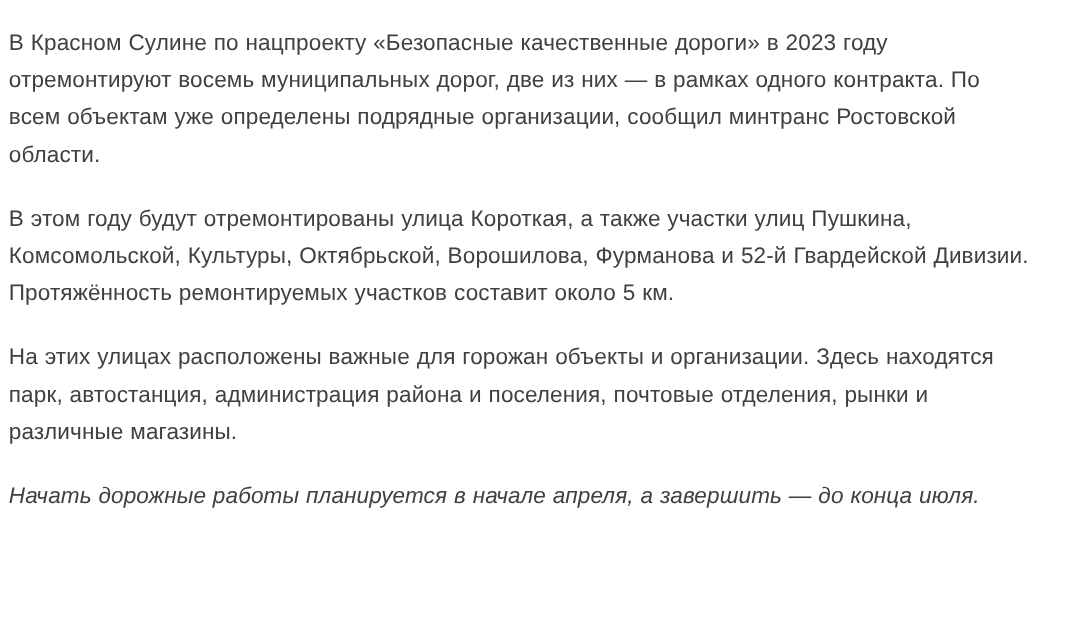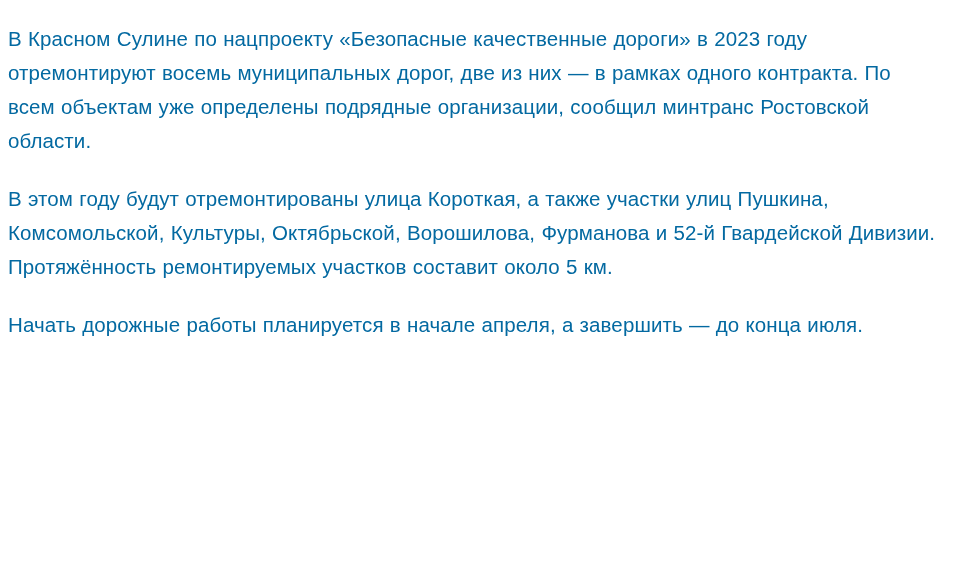--- a/index.html
+++ b/index.html
@@ -17,30 +17,32 @@
   }
   .article {
     box-sizing: border-box;
     width: 977px;
     padding: 22px 40px 0 8px;
   }
   .paragraph {
     margin: 0 0 24px 0;
     font-size: 20.5px;
     line-height: 34px;
-    color: #0369a1;
+    color: #404040;
     font-weight: 400;
     letter-spacing: 0.005em;
     text-align: left;
     word-spacing: 0.02em;
   }
   .paragraph:last-child {
     margin-bottom: 0;
+    font-style: italic;
   }
 </style>
 </head>
 <body>
 
 <div class="article">
   <p class="paragraph">В Красном Сулине по нацпроекту «Безопасные качественные дороги» в 2023 году отремонтируют восемь муниципальных дорог, две из них — в рамках одного контракта. По всем объектам уже определены подрядные организации, сообщил минтранс Ростовской области.</p>
   <p class="paragraph">В этом году будут отремонтированы улица Короткая, а также участки улиц Пушкина, Комсомольской, Культуры, Октябрьской, Ворошилова, Фурманова и 52-й Гвардейской Дивизии. Протяжённость ремонтируемых участков составит около 5 км.</p>
+  <p class="paragraph">На этих улицах расположены важные для горожан объекты и организации. Здесь находятся парк, автостанция, администрация района и поселения, почтовые отделения, рынки и различные магазины.</p>
   <p class="paragraph">Начать дорожные работы планируется в начале апреля, а завершить — до конца июля.</p>
 </div>
 
 </body></html>

